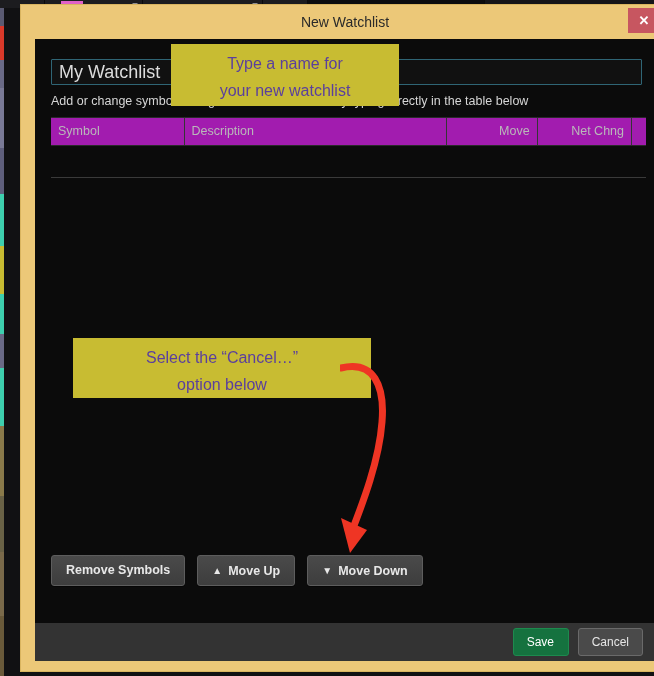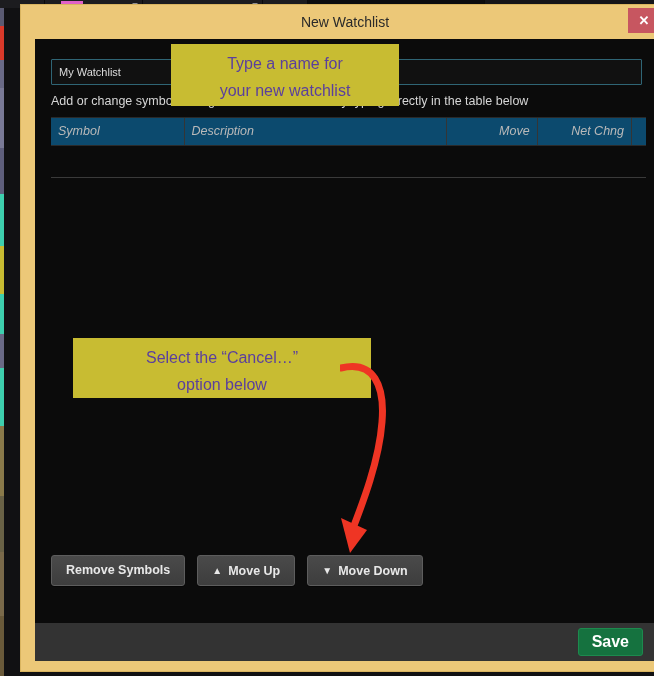--- a/index.html
+++ b/index.html
@@ -110,21 +110,21 @@
   #name-input {
     position: absolute;
     left: 16px;
     top: 20px;
     width: 591px;
     height: 26px;
     box-sizing: border-box;
     background: #111111;
     border: 1px solid #2f6575;
     color: #dcdcdc;
-    font-size: 11px;
+    font-size: 18px;
     padding: 0 7px;
     line-height: 24px;
     border-radius: 1px;
   }
 
   #hint-text {
     position: absolute;
     left: 16px;
     top: 55px;
     font-size: 12.5px;
@@ -135,24 +135,23 @@
   
   #table-wrap {
     position: absolute;
     left: 16px;
     top: 78px;
     width: 595px;
   }
   #table-header {
     display: flex;
     height: 27px;
-    background: #0c4a6e;
+    background: #a21caf;
     border-top: 1px solid #2a2a2a;
     border-bottom: 1px solid #2a2a2a;
-    font-style: italic;
   }
   .th {
     box-sizing: border-box;
     height: 27px;
     line-height: 26px;
     font-size: 12.5px;
     color: #b9b9b9;
     border-right: 1px solid #353535;
     padding: 0 7px;
     overflow: hidden;
@@ -218,22 +217,22 @@
     right: 13px;
     top: 5px;
     display: flex;
     gap: 9px;
   }
   .footer-btn {
     box-sizing: border-box;
     height: 28px;
     min-width: 56px;
     border-radius: 3px;
-    font-size: 16px;
-    font-weight: bold;
+    font-size: 12px;
+    font-weight: normal;
     line-height: 26px;
     text-align: left;
     padding: 0 13px;
     cursor: pointer;
   }
   #save-button {
     background: #15723f;
     border: 1px solid #1d8a4e;
     color: #ffffff;
   }
@@ -339,20 +338,21 @@
       <div class="btn">Remove Symbols</div>
       <div class="btn"><span class="tri">▲</span><span>Move Up</span></div>
       <div class="btn"><span class="tri">▼</span><span>Move Down</span></div>
     </div>
 
   </div>
 
   <div id="footer">
     <div id="footer-buttons">
       <div class="footer-btn" id="save-button">Save</div>
+      <div class="footer-btn" id="cancel-button">Cancel</div>
     </div>
   </div>
 
 </div>
 
 <div class="callout" id="callout-name">Type a name for
 your new watchlist</div>
 
 <div class="callout" id="callout-import">Select the “Cancel…”
 option below</div>

